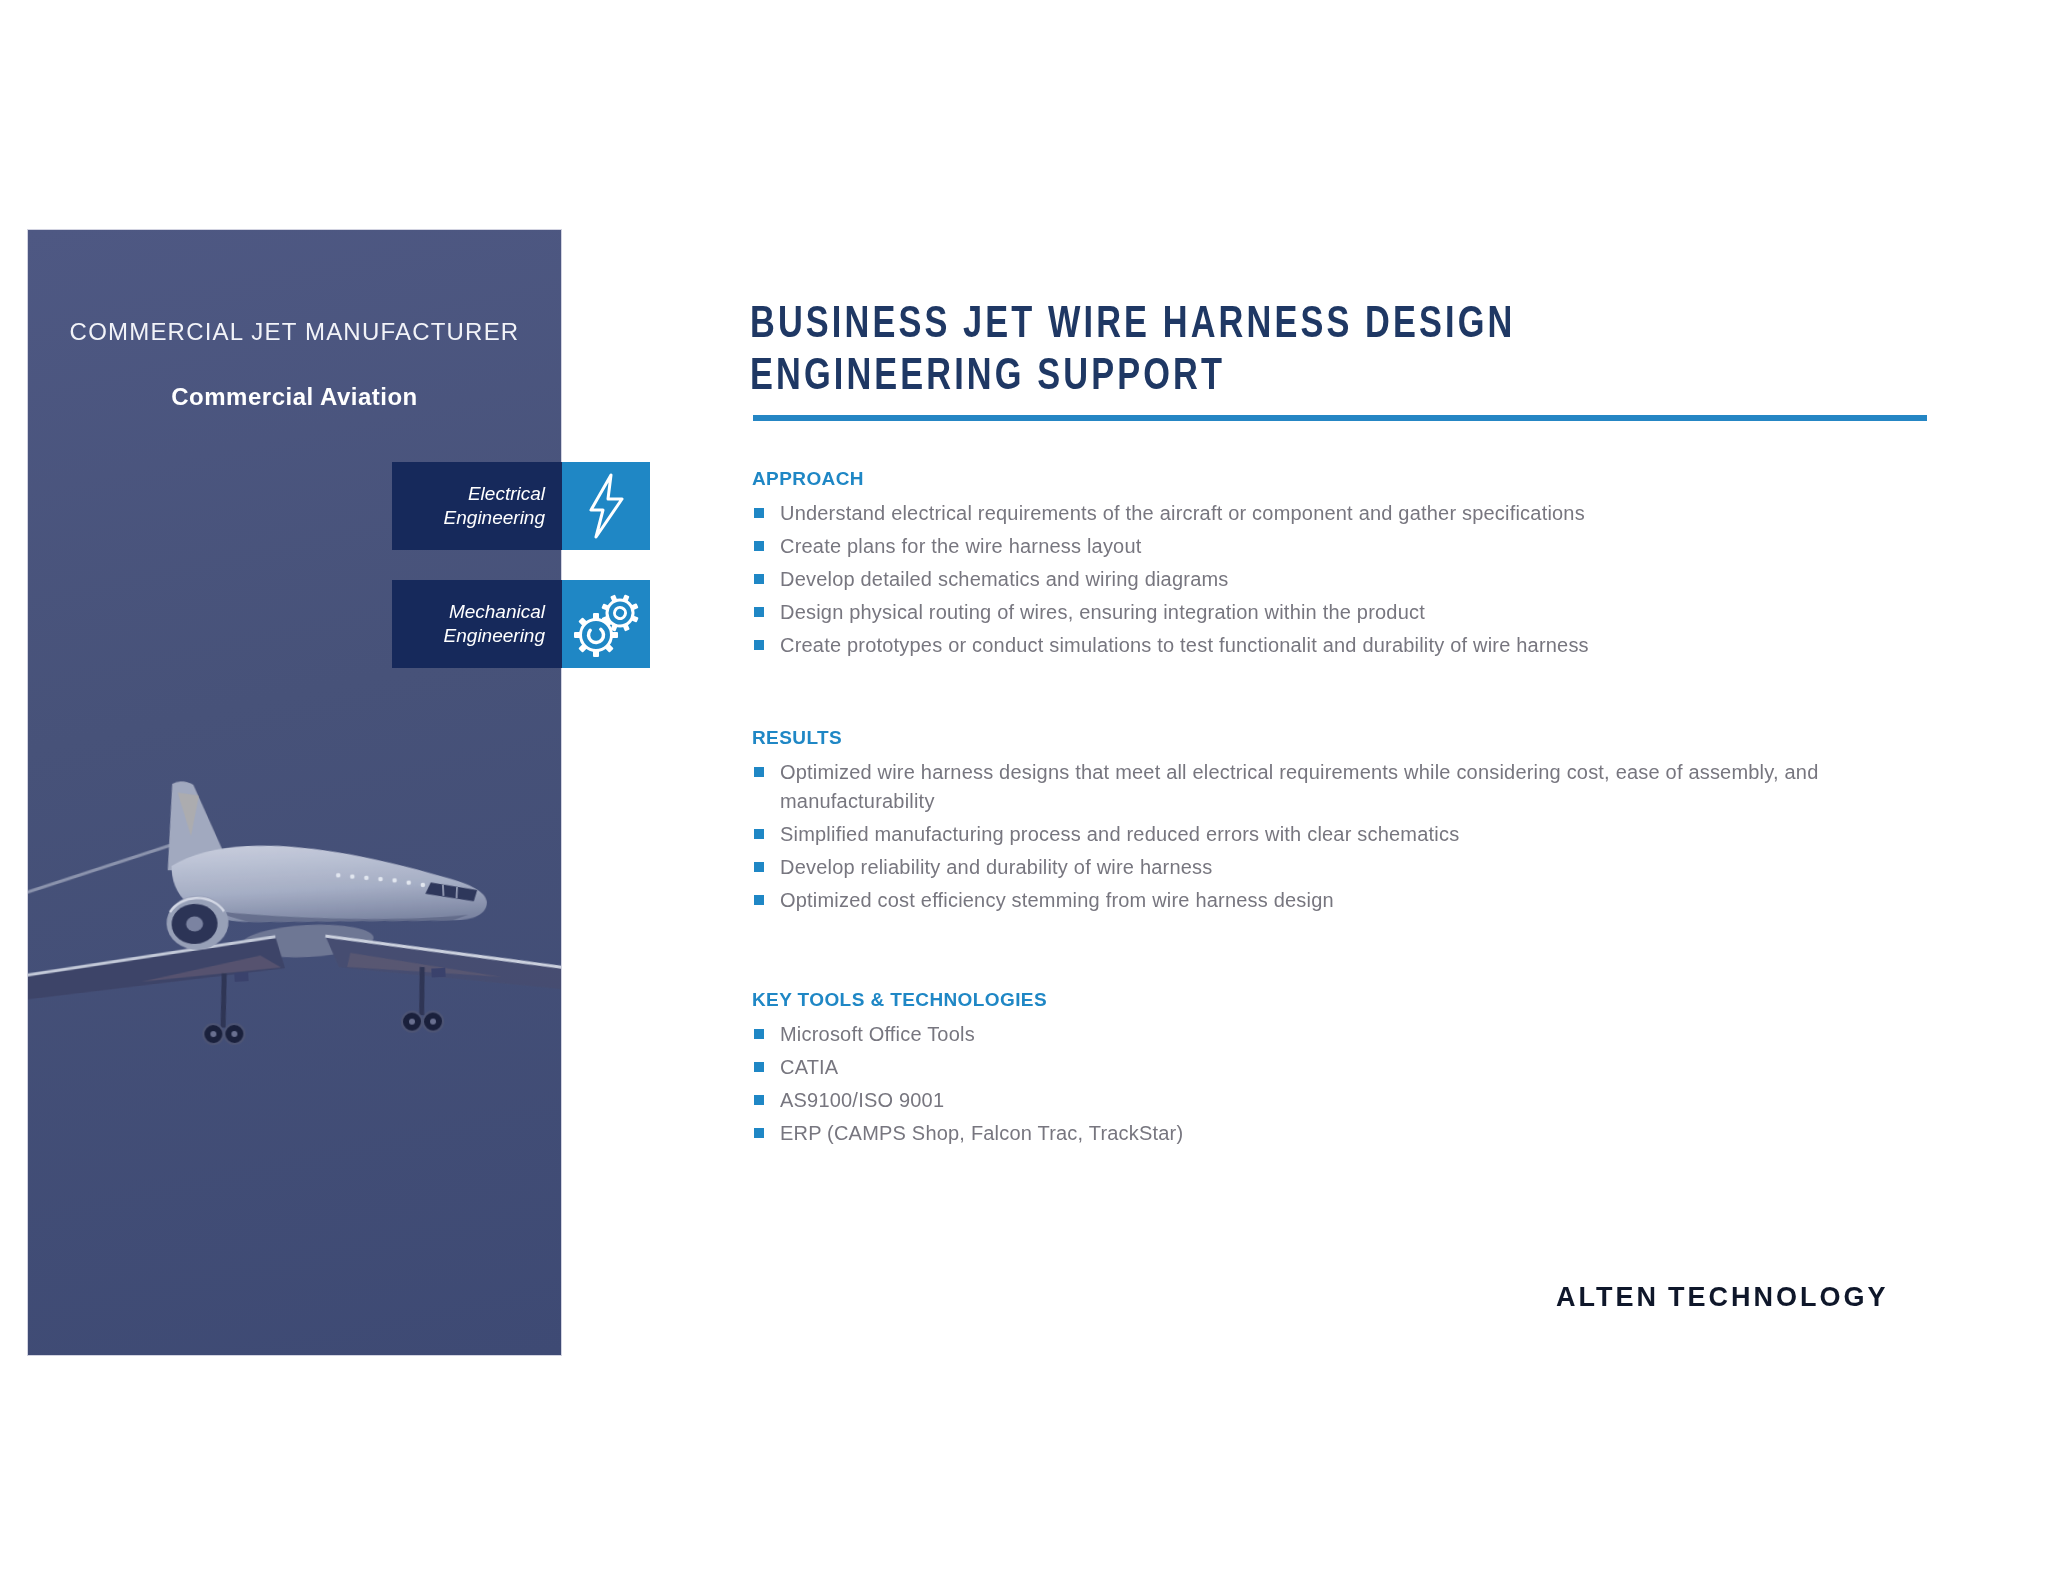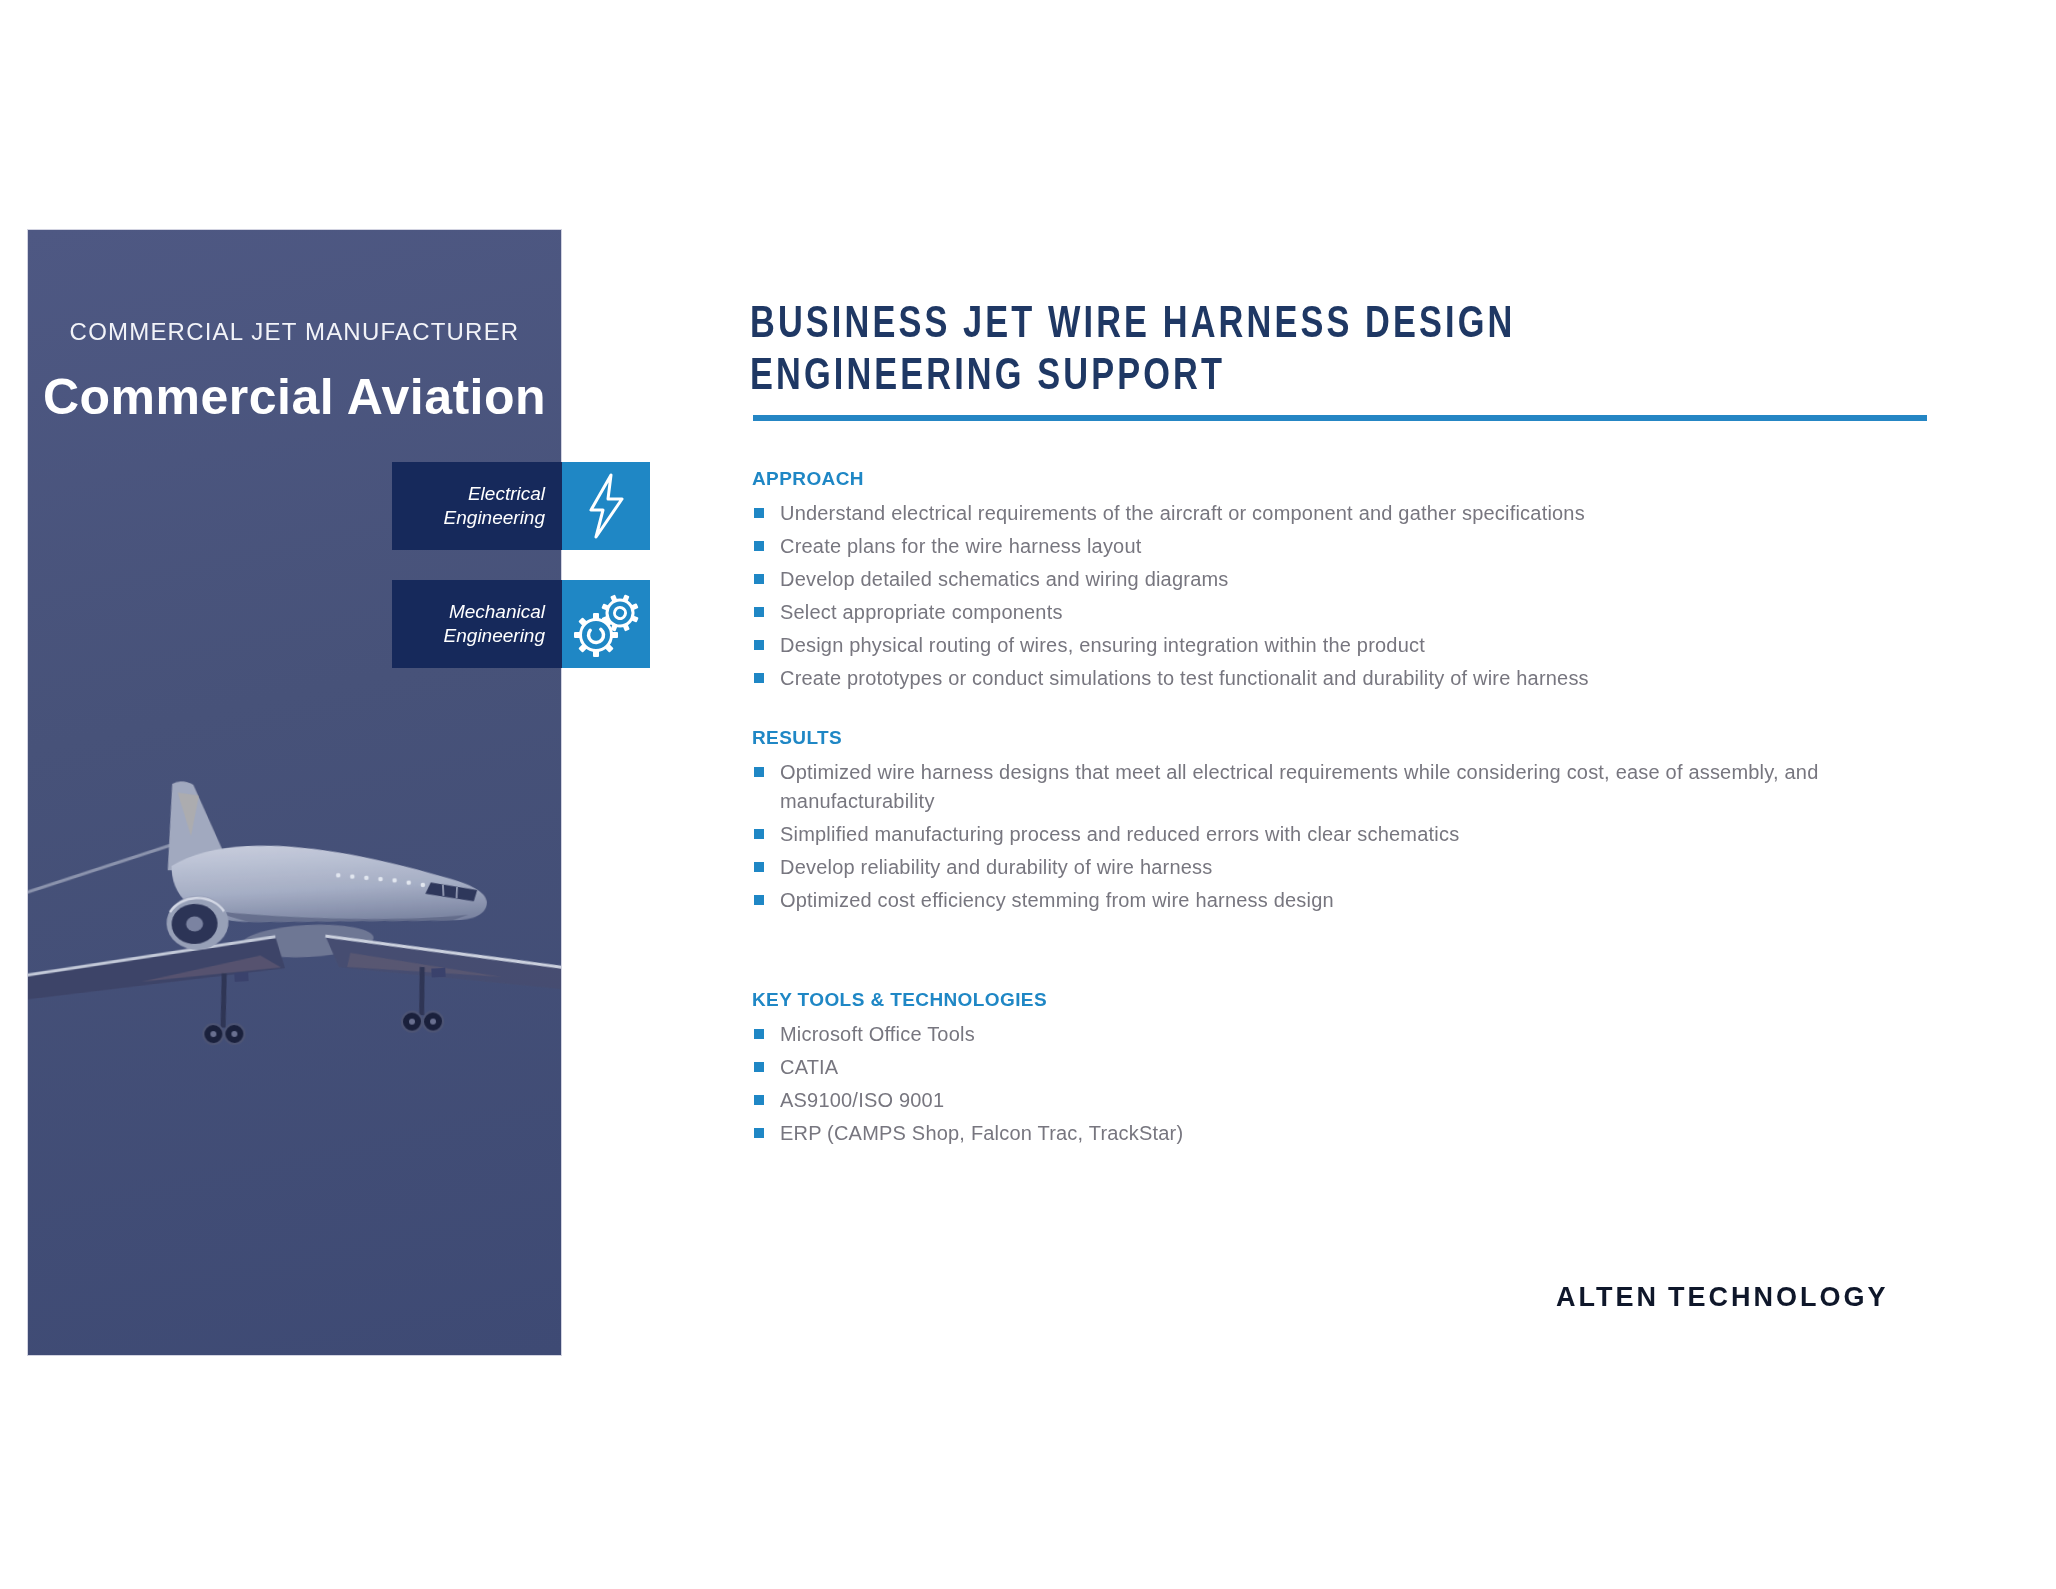--- a/index.html
+++ b/index.html
@@ -7,21 +7,21 @@
         font-family:"Liberation Sans", sans-serif;}
 
   
   .sidebar{position:absolute;left:28px;top:230px;width:533px;height:1125px;overflow:hidden;
            background:linear-gradient(168deg,#4e5883 0%,#475279 42%,#3e4a74 100%);
            box-shadow:0 0 0 1px rgba(195,196,215,.75);}
   .plane-svg{position:absolute;left:0;top:0;width:533px;height:1125px;}
   .sb-eyebrow{position:absolute;left:0;top:87px;width:100%;text-align:center;
               color:#f2f3f8;font-size:24px;letter-spacing:1.2px;line-height:30px;font-weight:400;}
   .sb-title{position:absolute;left:0;top:143px;width:100%;text-align:center;
-            color:#ffffff;font-size:50px;font-weight:700;line-height:48px;letter-spacing:.5px;}
+            color:#ffffff;font-size:24px;font-weight:700;line-height:48px;letter-spacing:.5px;}
 
   
   .tag-label{position:absolute;width:170px;height:88px;background:#16295b;color:#ffffff;
              display:flex;flex-direction:column;justify-content:center;align-items:flex-end;
              padding-right:17px;box-sizing:border-box;font-style:italic;font-size:19px;line-height:24px;}
   .tag-icon{position:absolute;width:88px;height:88px;background:#1f87c5;
             display:flex;align-items:center;justify-content:center;}
   .tag1-label{left:392px;top:462px;} .tag1-icon{left:562px;top:462px;}
   .tag2-label{left:392px;top:580px;padding-left:19px;} .tag2-icon{left:562px;top:580px;}
 
@@ -155,21 +155,20 @@
     <div class="title-line">ENGINEERING SUPPORT</div>
   </div>
   <div class="rule"></div>
 
   <section class="sec sec-approach">
     <h3>APPROACH</h3>
     <ul>
       <li><span class="sq"></span><span>Understand electrical requirements of the aircraft or component and gather specifications</span></li>
       <li><span class="sq"></span><span>Create plans for the wire harness layout</span></li>
       <li><span class="sq"></span><span>Develop detailed schematics and wiring diagrams</span></li>
-      <li><span class="sq"></span><span>Select appropriate components</span></li>
       <li><span class="sq"></span><span>Design physical routing of wires, ensuring integration within the product</span></li>
       <li><span class="sq"></span><span>Create prototypes or conduct simulations to test functionalit and durability of wire harness</span></li>
     </ul>
   </section>
 
   <section class="sec sec-results">
     <h3>RESULTS</h3>
     <ul>
       <li><span class="sq"></span><span>Optimized wire harness designs that meet all electrical requirements while considering cost, ease of assembly, and manufacturability</span></li>
       <li><span class="sq"></span><span>Simplified manufacturing process and reduced errors with clear schematics</span></li>

